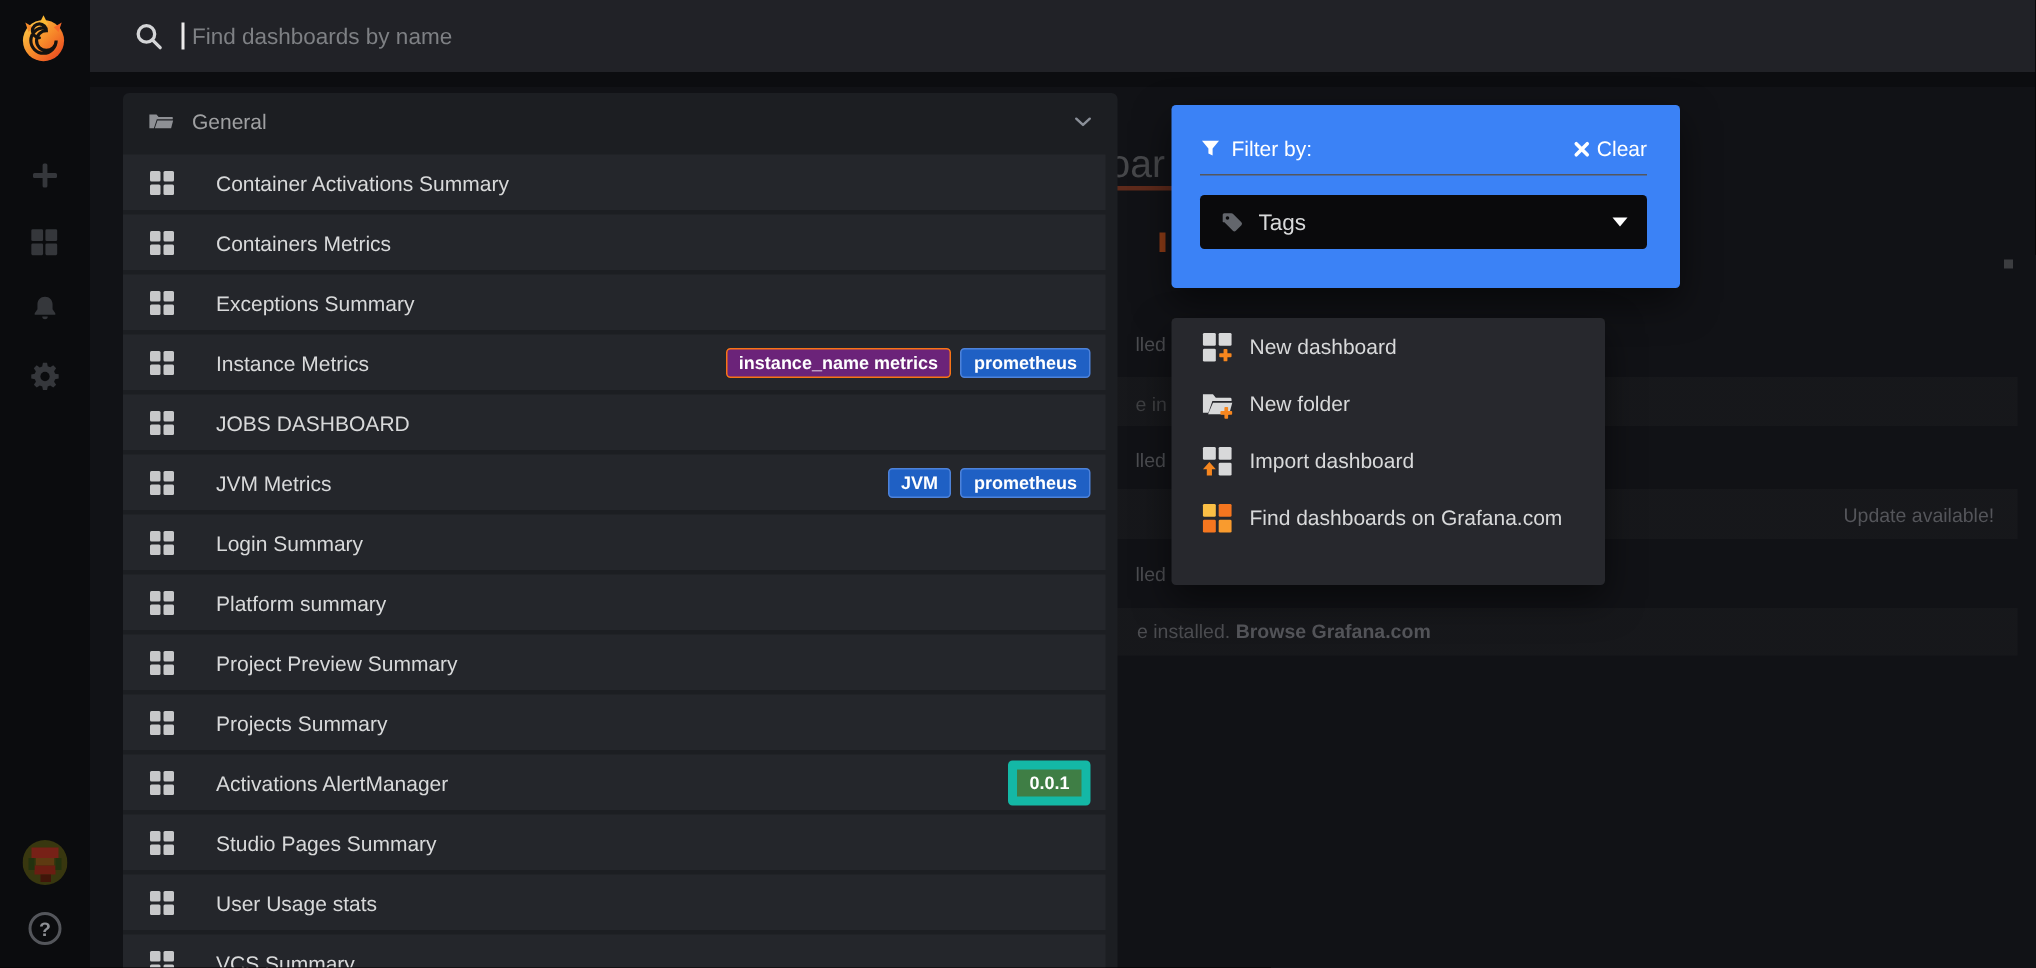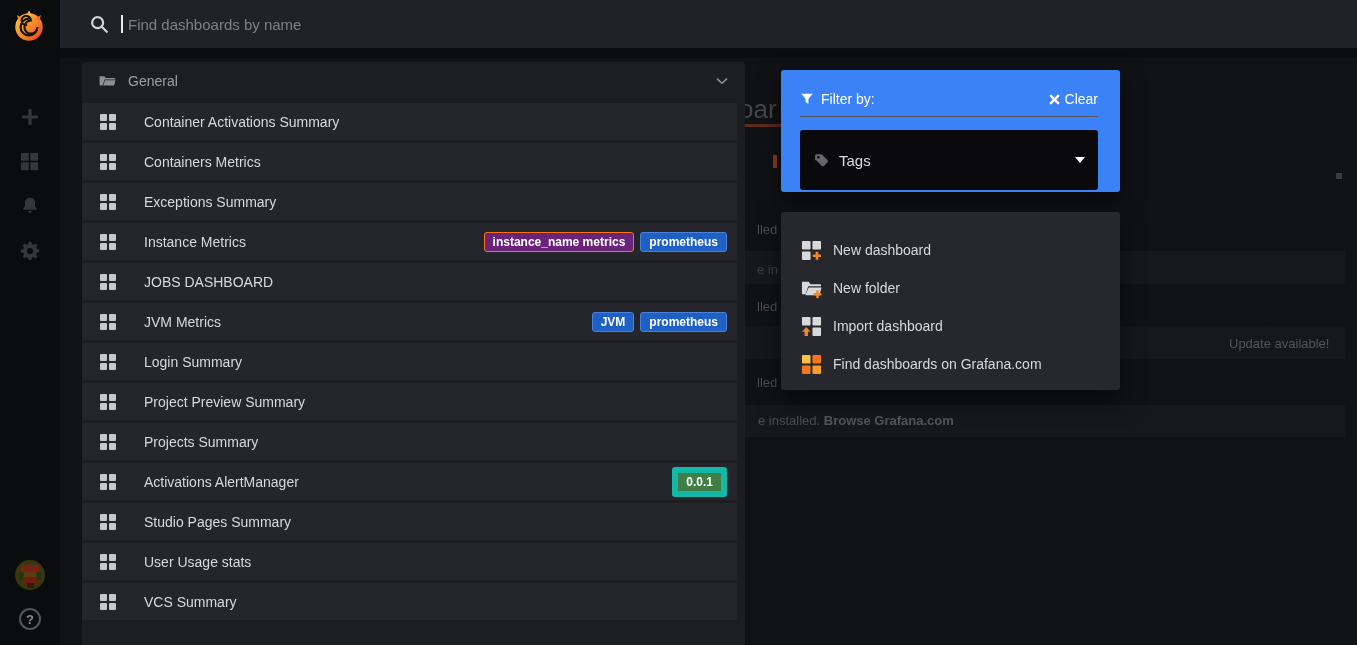--- a/index.html
+++ b/index.html
@@ -48,27 +48,27 @@
   .tag.blue{background:#1f60c4;border:1px solid #4d82da;}
   .tag.purple{background:#6b2379;border:1px solid #f97316;}
   .tag.green{background:#3f7e45;border:6px solid #14b8a6;}
   
   .filter-panel{position:absolute;left:781px;top:70px;width:339px;height:122px;background:#3b82f6;
      border-radius:3px;box-shadow:0 10px 24px rgba(0,0,0,.5);z-index:3;box-sizing:border-box;}
   .filter-head{margin:21px 22px 0 19px;padding-bottom:9px;border-bottom:1px solid #55565c;
      display:flex;align-items:center;color:#fff;font-size:14px;gap:7px;}
   .clear-btn{margin-left:auto;display:flex;align-items:center;gap:5px;color:#fff;font-size:14px;cursor:pointer;}
   .tags-select{margin:13px 22px 0 19px;height:36px;background:#0a0a0c;border-radius:3px;
-     display:flex;align-items:center;padding:12px 13px;gap:9px;cursor:pointer;}
+     display:flex;align-items:center;padding:0 13px;gap:9px;cursor:pointer;}
   .tags-select-label{color:#d8d9da;font-size:15px;}
   .caret{width:0;height:0;border-left:5.5px solid transparent;border-right:5.5px solid transparent;
      border-top:6px solid #fff;margin-left:auto;}
   
-  .actions-menu{position:absolute;left:781px;top:212px;width:339px;height:178px;background:#27282d;
-     border-radius:3px;box-shadow:0 10px 24px rgba(0,0,0,.5);z-index:3;padding:19px 0;box-sizing:border-box;}
+  .actions-menu{position:absolute;left:781px;top:212px;width:289px;height:178px;background:#27282d;
+     border-radius:3px;box-shadow:0 10px 24px rgba(0,0,0,.5);z-index:3;padding:0 0;box-sizing:border-box;}
   .menu-item{height:38px;display:flex;align-items:center;padding:0 20px;gap:11px;
      color:#d8d9da;font-size:14px;cursor:pointer;}
 </style>
 </head>
 <body>
 
 <div class="app">
 
   <div class="bg-stripes"></div>
   <span class="bg-frag bg-heading" style="left:739px;top:94px;">oar</span>
@@ -209,20 +209,24 @@
         <span class="tag blue">JVM</span>
         <span class="tag blue">prometheus</span>
       </span>
     </div>
     <div class="row">
       <span class="grid-ic"></span>
       <span class="row-label">Login Summary</span>
     </div>
     <div class="row">
       <span class="grid-ic"></span>
+      <span class="row-label">Platform summary</span>
+    </div>
+    <div class="row">
+      <span class="grid-ic"></span>
       <span class="row-label">Project Preview Summary</span>
     </div>
     <div class="row">
       <span class="grid-ic"></span>
       <span class="row-label">Projects Summary</span>
     </div>
     <div class="row">
       <span class="grid-ic"></span>
       <span class="row-label">Activations AlertManager</span>
       <span class="spacer"></span>

